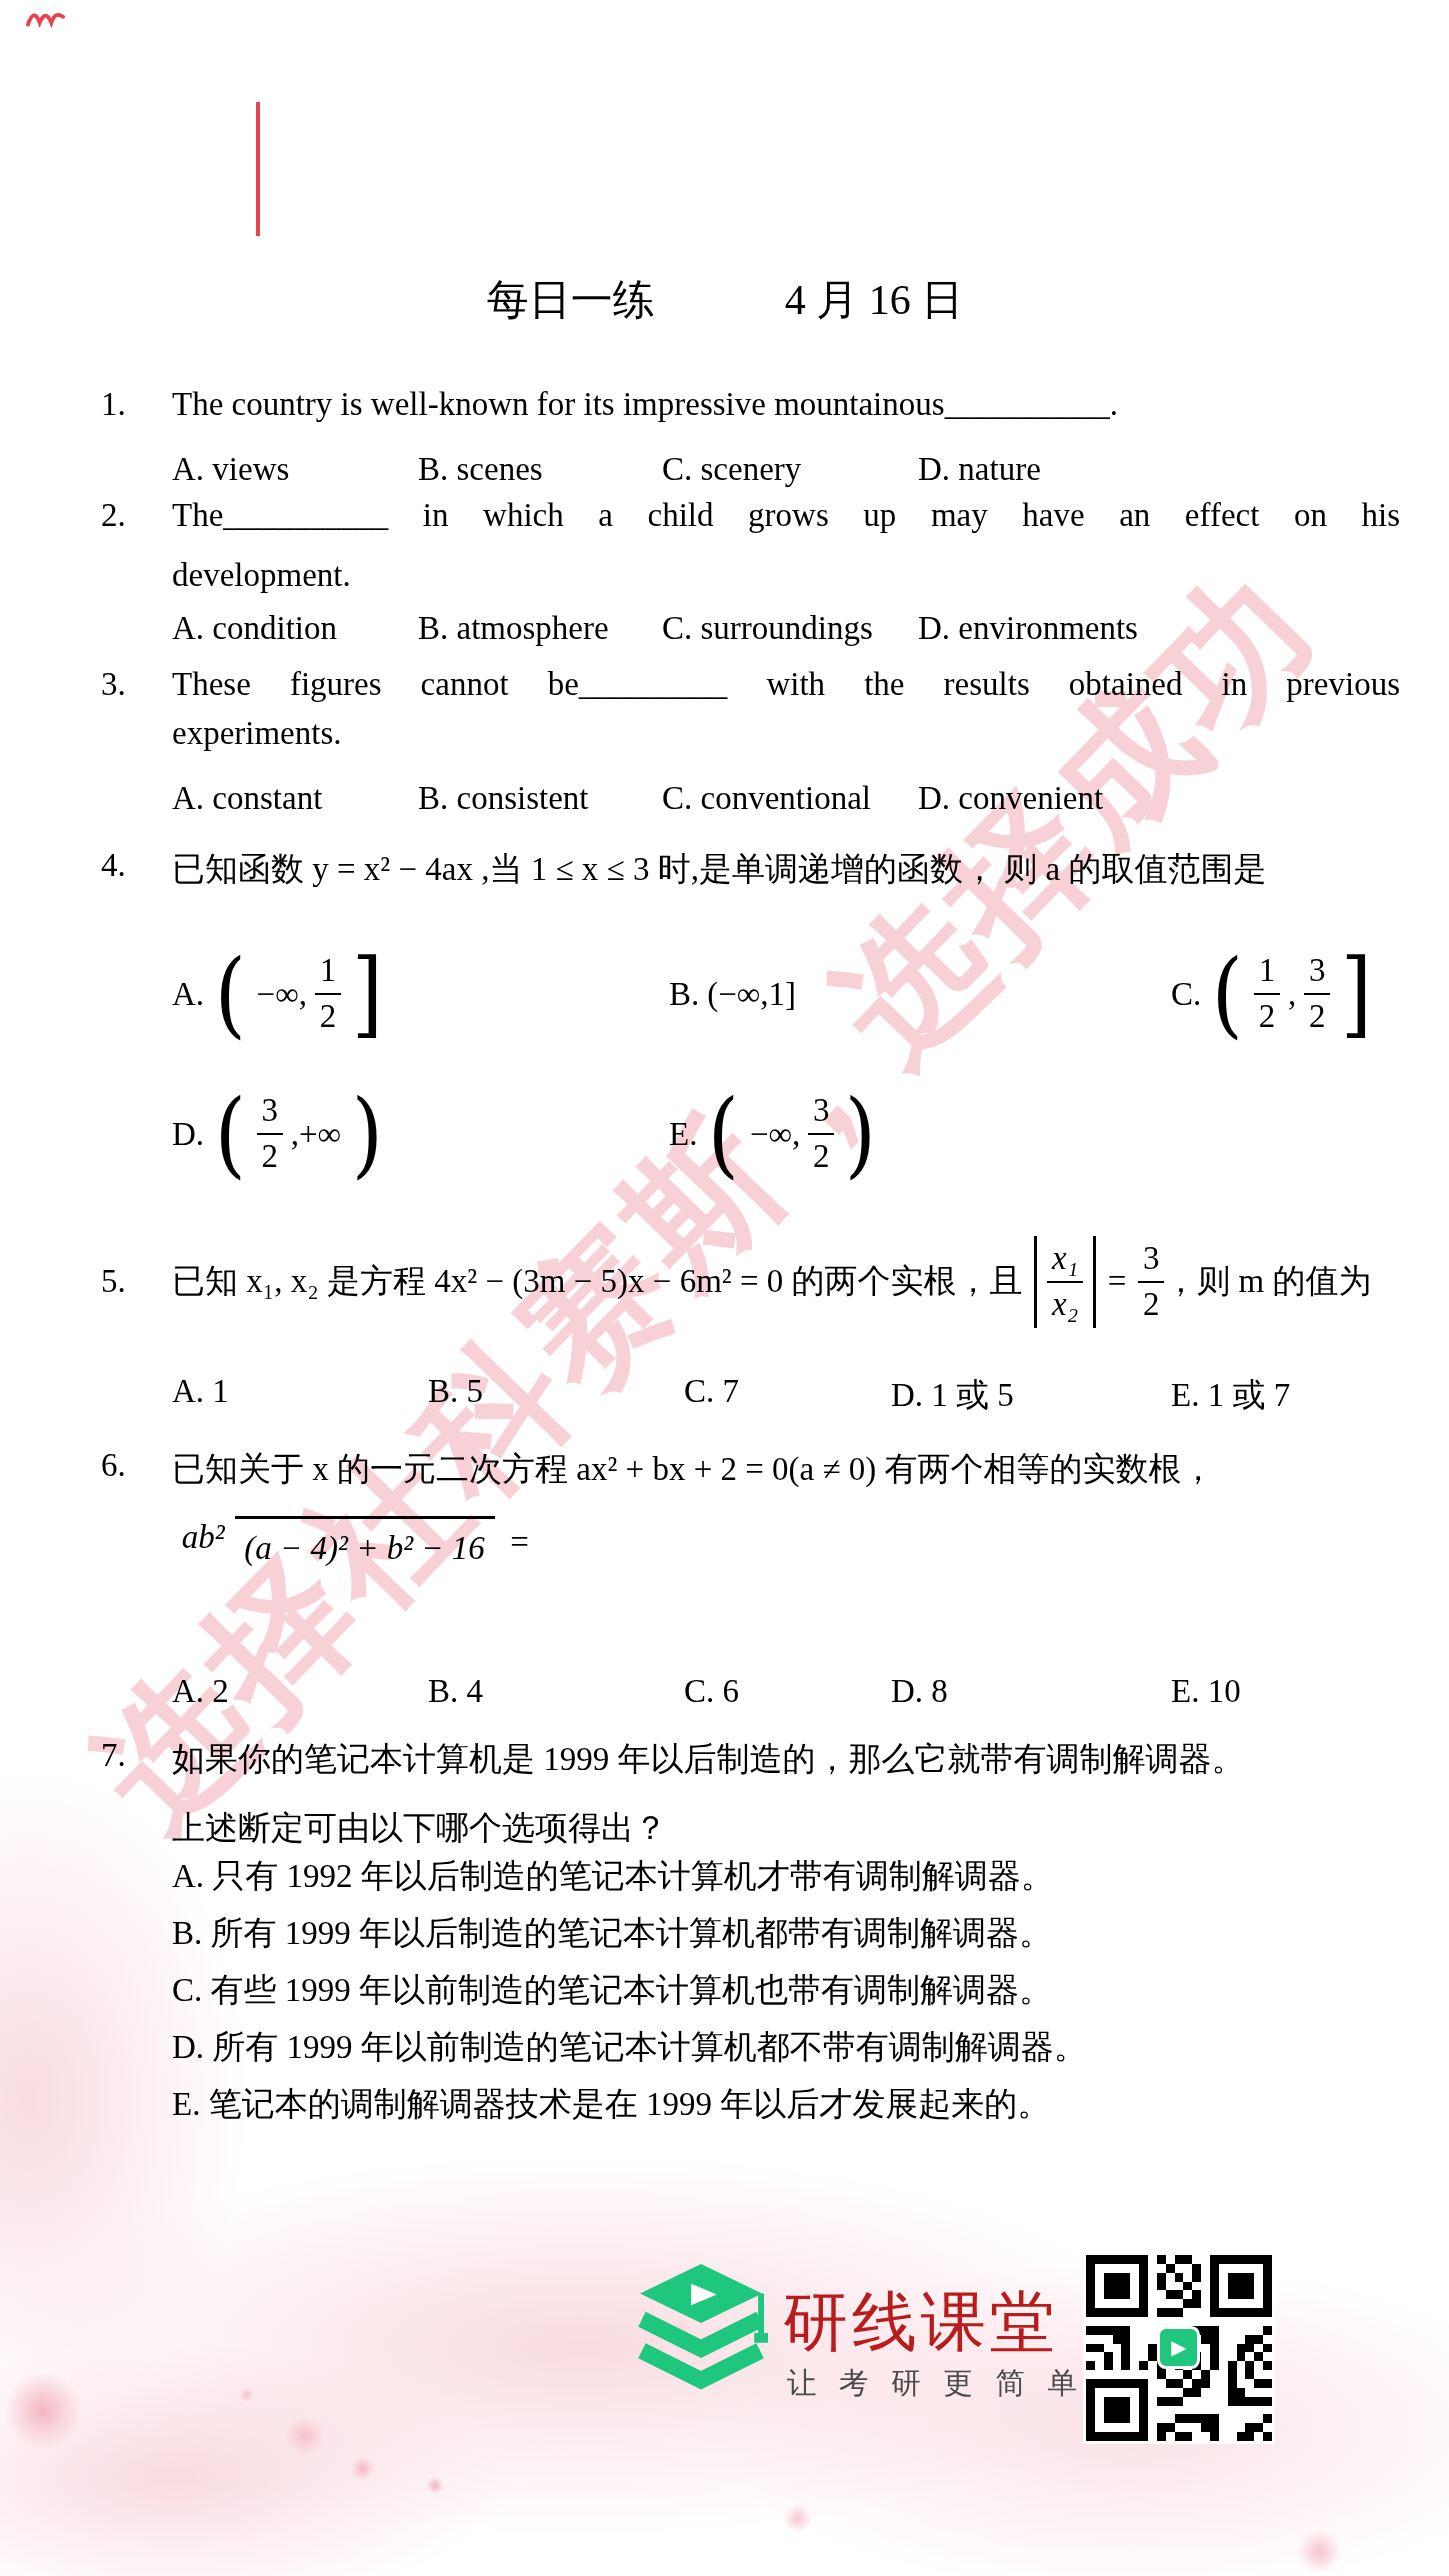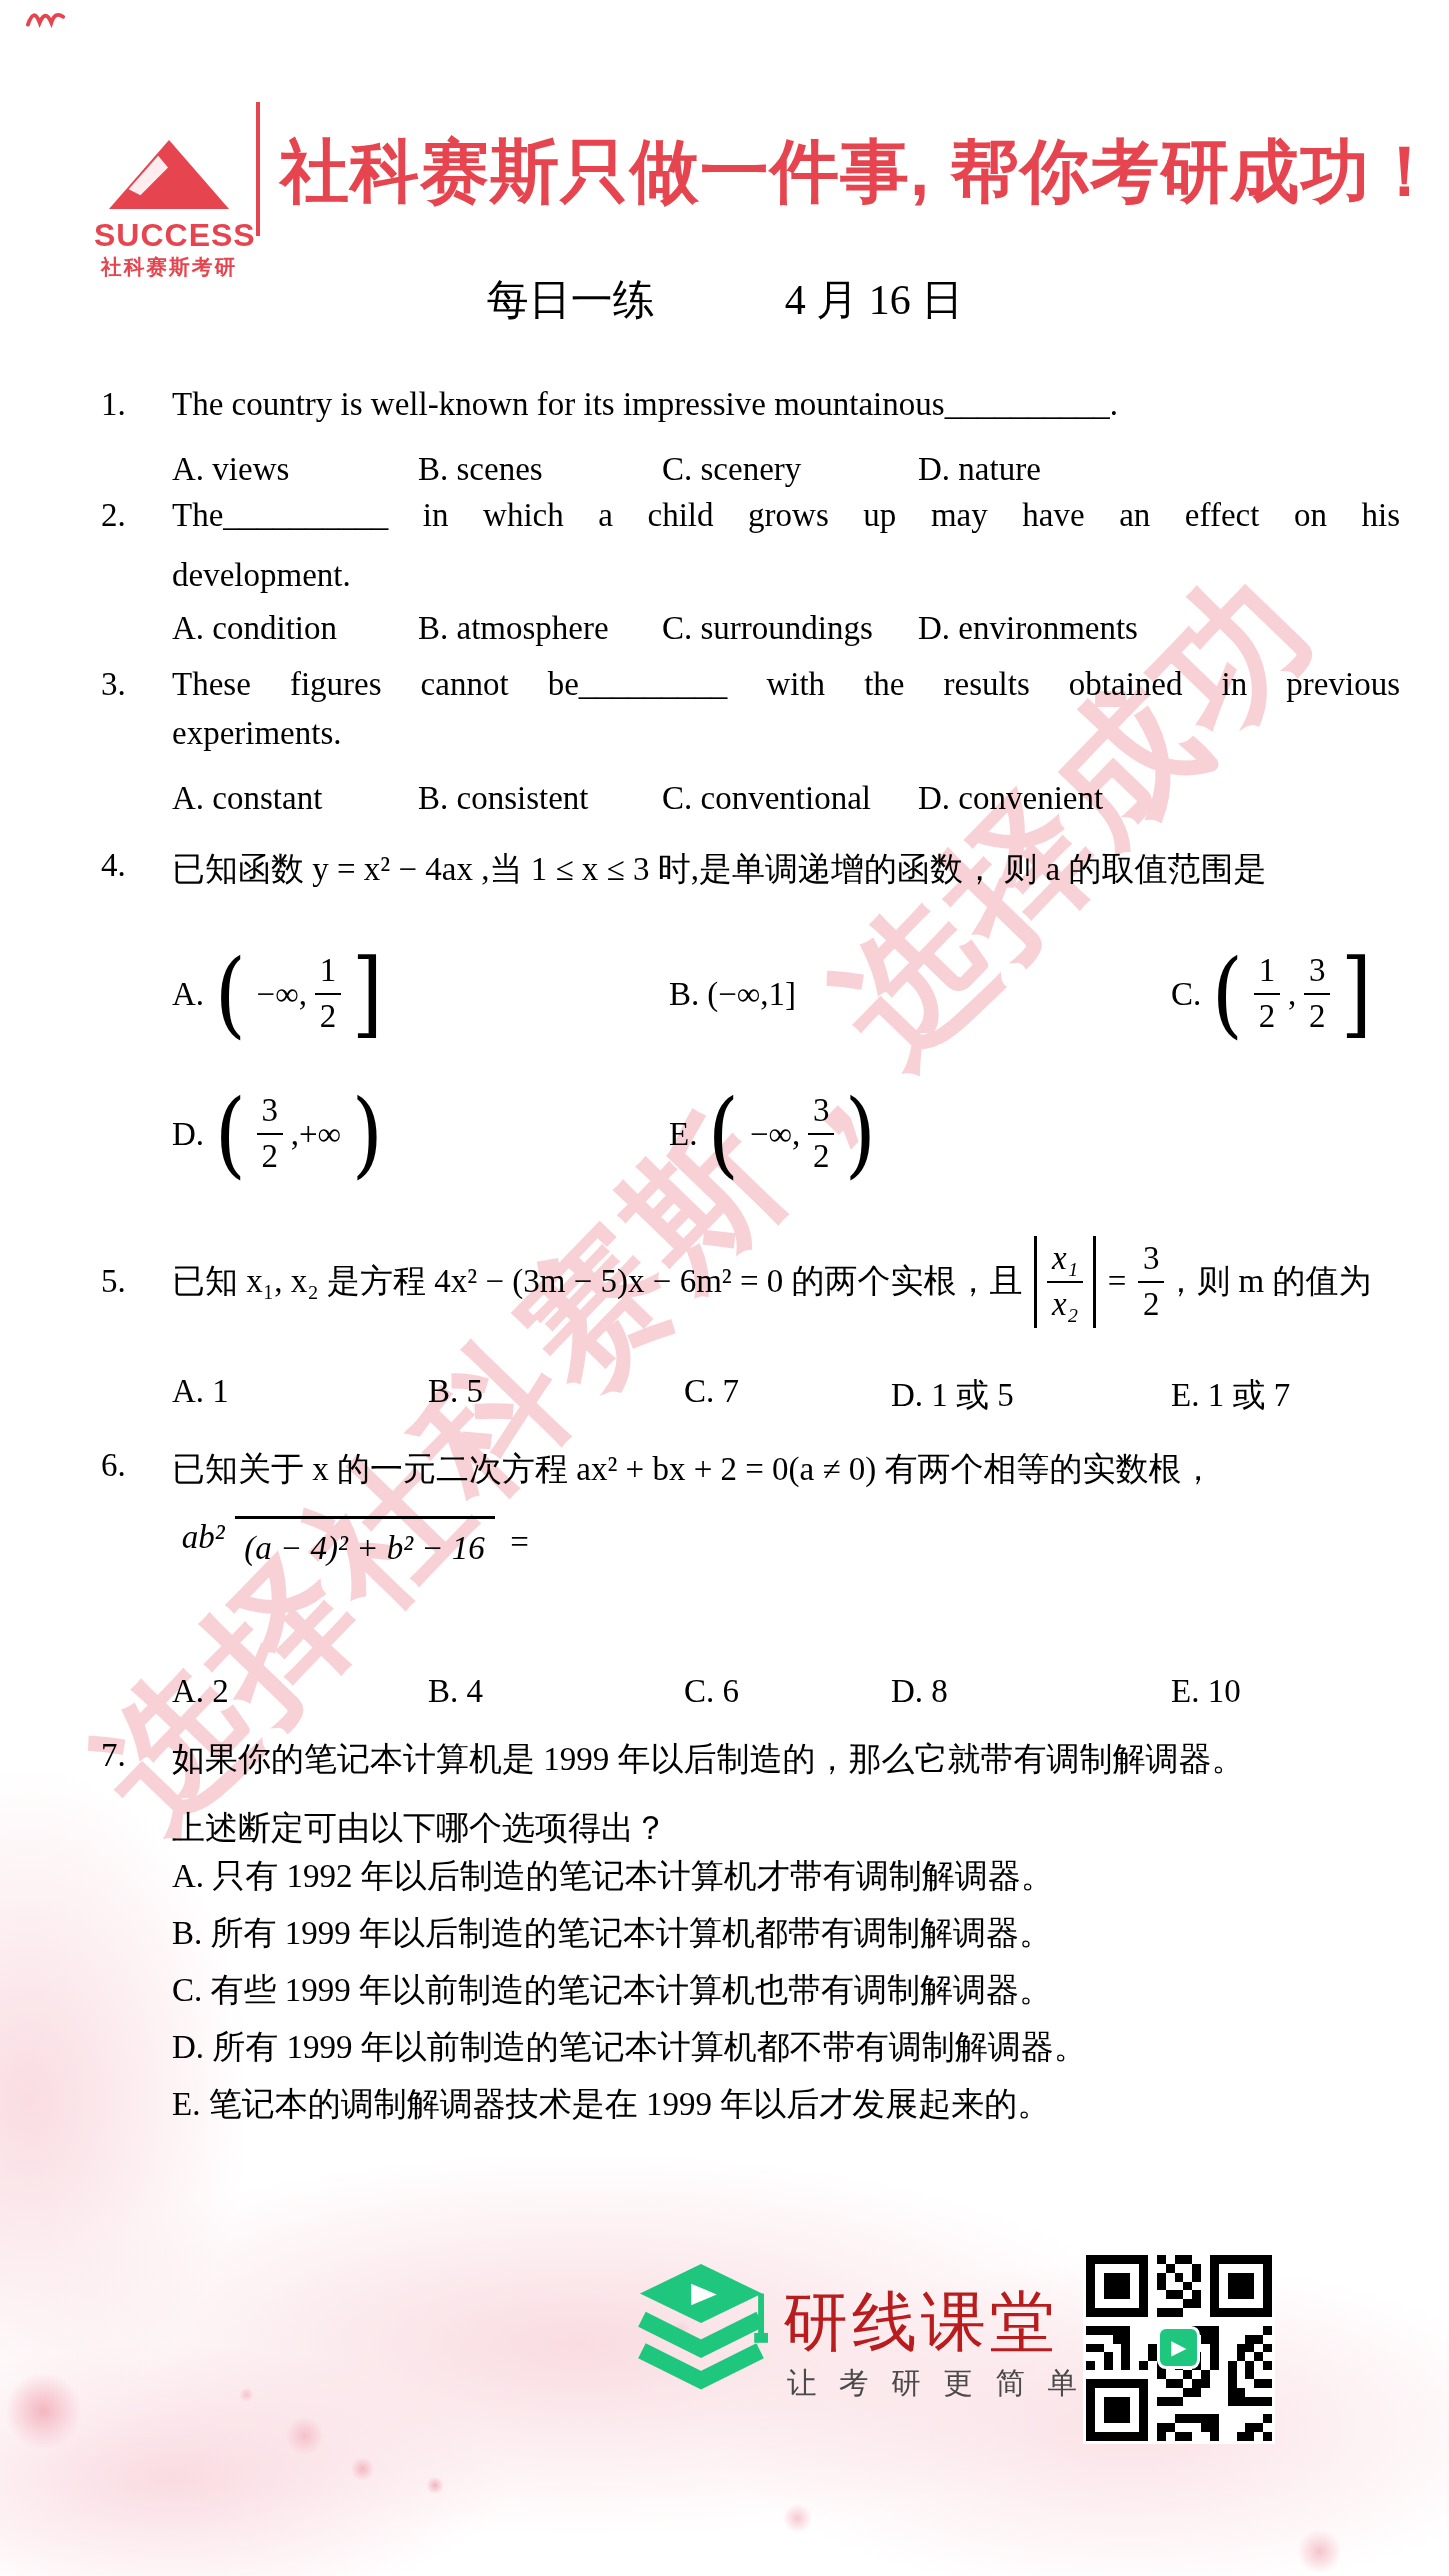--- a/index.html
+++ b/index.html
@@ -109,32 +109,21 @@
 
 <div id="splashes" class="abs"></div>
 <div id="watermark" class="abs">选择社科赛斯，选择成功</div>
 <div id="corner-mark" class="abs">
   <svg width="39" height="27.6" viewBox="0 0 40 28">
       <path d="M2 22 Q8 4 14 20 Q20 6 26 20 Q30 8 38 14" stroke="#e6454f" fill="none" stroke-width="4" stroke-linecap="round"></path>
     </svg>
 </div>
 
 <div id="header" class="abs">
-  <div id="logo" class="abs">
-    <span>
-      <svg width="124" height="73" viewBox="0 0 126 74">
-        <polygon points="63,2 124,72 2,72" fill="#e6454f"></polygon>
-        <polygon points="52,18 62,30 34,58 22,52" fill="#fff" opacity=".9"></polygon>
-      </svg>
-    </span>
-    <div class="brand">SUCCESS</div>
-    <div class="brand-sub">社科赛斯考研</div>
-  </div>
   <div id="divider" class="abs"></div>
-  <div id="slogan" class="abs">社科赛斯只做一件事, 帮你考研成功！</div>
 </div>
 
 <div id="title" class="abs">
   <span>每日一练</span>
   <span>4 月 16 日</span>
 </div>
 
 <div class="q abs" style="top:386px">
   <div class="qline">
     <span class="qno">1.</span>

